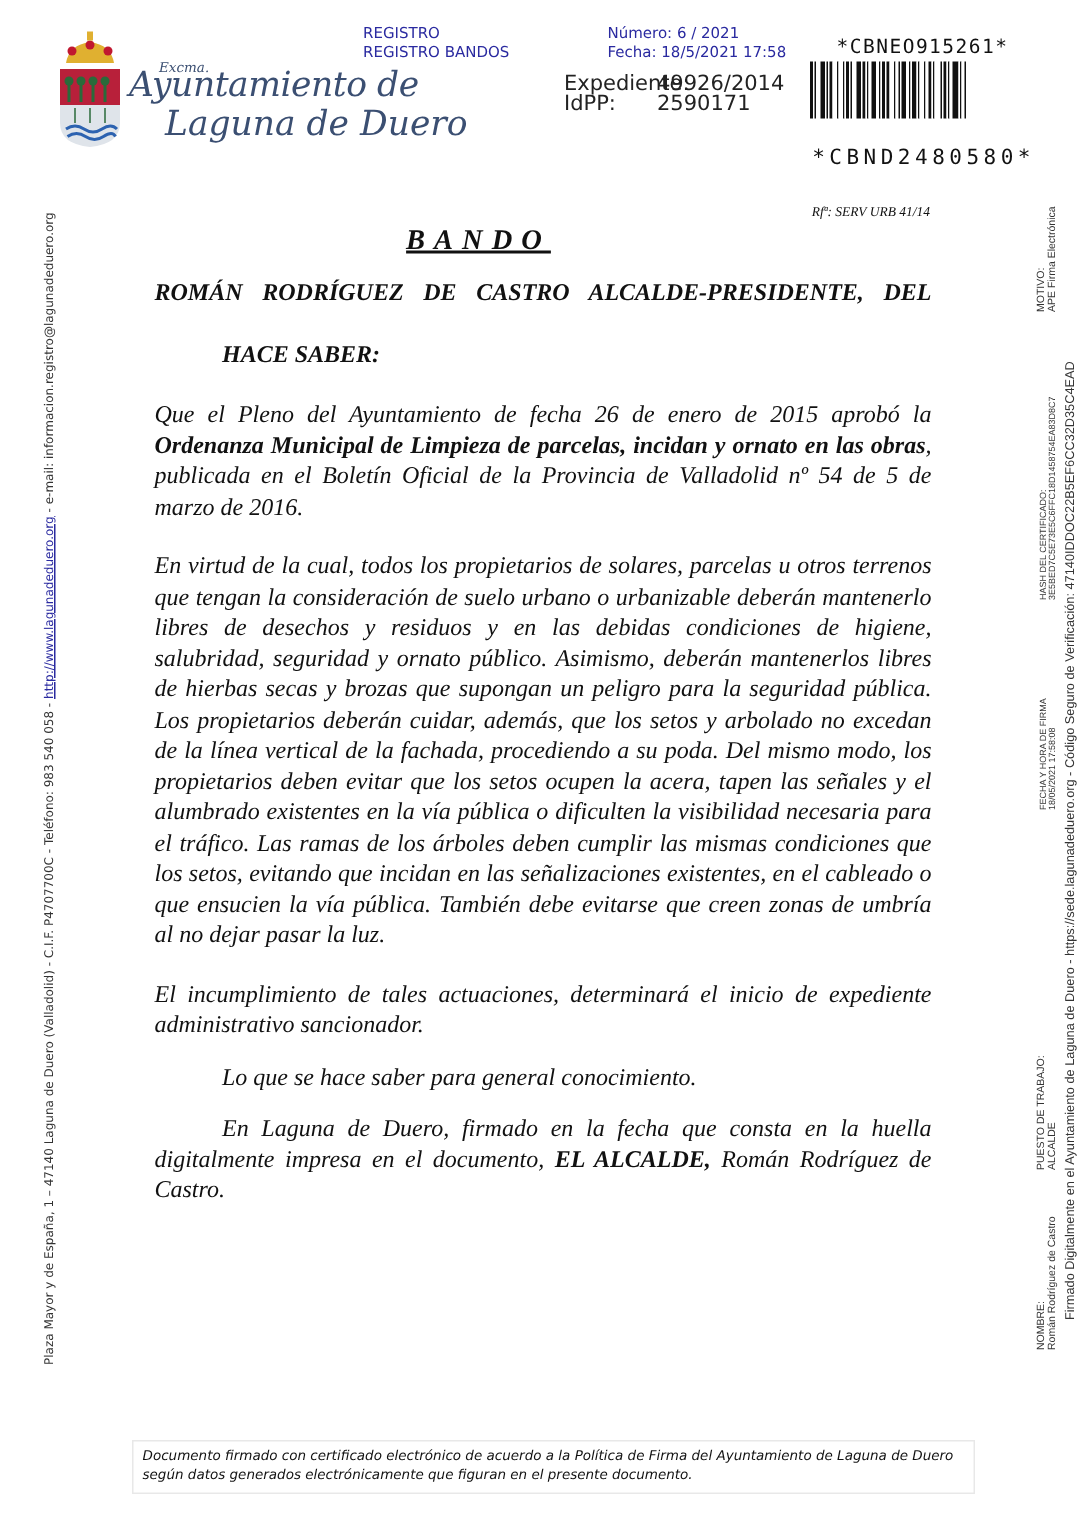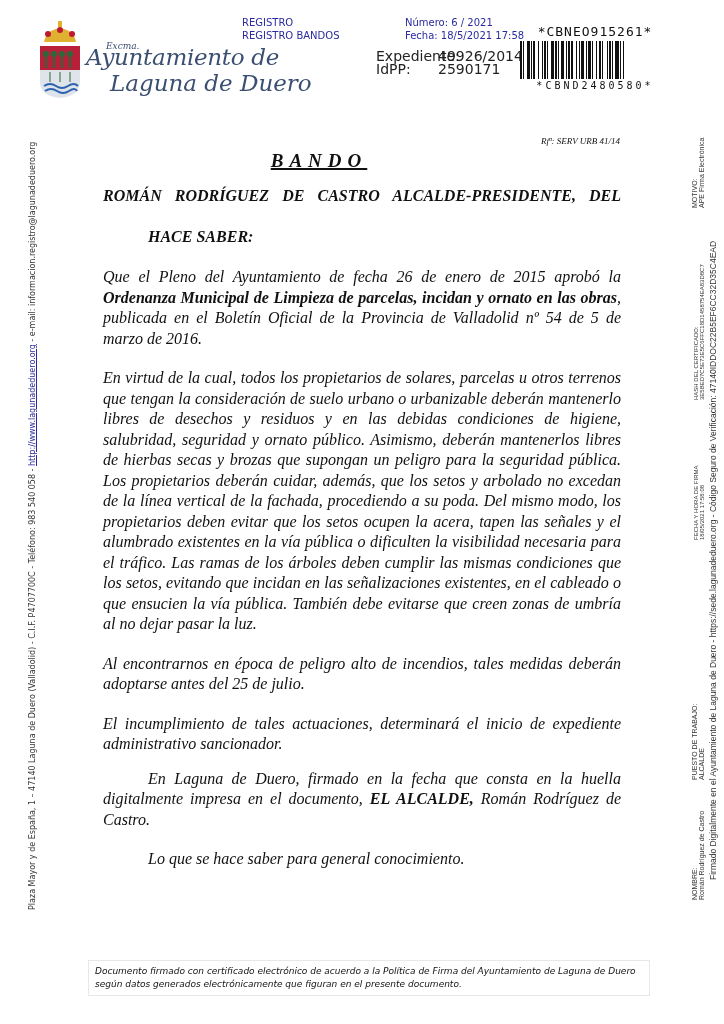--- a/index.html
+++ b/index.html
@@ -12,24 +12,24 @@
   .logo { position: absolute; left: 36px; top: 20px; width: 48px; height: 80px; }
   .brand { position: absolute; left: 86px; top: 44px; color: #3b4f72; font-family: "DejaVu Serif", serif; font-style: italic; }
   .brand .excma { position: absolute; left: 20px; top: -3px; font-size: 9px; white-space: nowrap; }
   .brand .l1 { position: absolute; left: 0; top: 0; font-size: 23px; white-space: nowrap; letter-spacing: -0.3px; }
   .brand .l2 { position: absolute; left: 24px; top: 26px; font-size: 23px; white-space: nowrap; }
   .reg { position: absolute; left: 242px; top: 16px; color: #2a2aa0; font-family: "DejaVu Sans", sans-serif; font-size: 10px; line-height: 13px; }
   .num { position: absolute; left: 405px; top: 16px; color: #2a2aa0; font-family: "DejaVu Sans", sans-serif; font-size: 10px; line-height: 13px; white-space: nowrap; }
   .exp { position: absolute; left: 376px; top: 50px; color: #222; font-family: "DejaVu Sans", sans-serif; font-size: 14px; line-height: 13px; }
   .exp .row { display: flex; }
   .exp .k { width: 62px; }
-  .bc { position: absolute; left: 520px; top: 24px; width: 150px; }
+  .bc { position: absolute; left: 540px; top: 24px; width: 150px; }
   .bc .top { font-family: "DejaVu Sans Mono", monospace; font-size: 13px; text-align: center; letter-spacing: 1px; color: #111; }
   .bc .bars { height: 38px; margin-top: 2px; display: flex; gap: 0; }
-  .bc .bottom { font-family: "DejaVu Sans Mono", monospace; font-size: 10px; text-align: center; letter-spacing: 3px; margin-top: 1px; }
+  .bc .bottom { font-family: "DejaVu Sans Mono", monospace; font-size: 14px; text-align: right; letter-spacing: 3px; margin-top: 18px; }
   
   .ref { position: absolute; right: 104px; top: 136px; font-size: 9px; font-style: italic; }
   .title { position: absolute; left: 0; width: 638px; top: 150px; text-align: center; font-size: 19px; font-weight: bold; font-style: italic; letter-spacing: 6px; text-decoration: underline; text-decoration-thickness: 2px; }
   .content { position: absolute; left: 103px; width: 518px; top: 186px; font-size: 16px; line-height: 20.5px; font-style: italic; text-align: justify; }
   .content p { margin: 0 0 19px 0; }
   .heading { font-weight: bold; text-align: justify; text-align-last: justify; }
   .heading2 { font-weight: bold; }
   .hace { font-weight: bold; margin-left: 45px !important; margin-top: 20px !important; margin-bottom: 20px !important; }
   .indent { text-indent: 45px; }
   b { font-weight: bold; }
@@ -168,24 +168,23 @@
 </div>
 
 <div class="ref">Rfª: SERV URB 41/14</div>
 <div class="title">BANDO</div>
 
 <div class="content">
   <p class="heading" style="margin-bottom:0">ROMÁN RODRÍGUEZ DE CASTRO ALCALDE-PRESIDENTE, DEL</p>
   <p class="hace">HACE SABER:</p>
   <p><span>Que el Pleno del Ayuntamiento de fecha 26 de enero de 2015 aprobó la </span><b>Ordenanza Municipal de Limpieza de parcelas, incidan y ornato en las obras</b><span>, publicada en el Boletín Oficial de la Provincia de Valladolid nº 54 de 5 de marzo de 2016.</span></p>
   <p>En virtud de la cual, todos los propietarios de solares, parcelas u otros terrenos que tengan la consideración de suelo urbano o urbanizable deberán mantenerlo libres de desechos y residuos y en las debidas condiciones de higiene, salubridad, seguridad y ornato público. Asimismo, deberán mantenerlos libres de hierbas secas y brozas que supongan un peligro para la seguridad pública. Los propietarios deberán cuidar, además, que los setos y arbolado no excedan de la línea vertical de la fachada, procediendo a su poda. Del mismo modo, los propietarios deben evitar que los setos ocupen la acera, tapen las señales y el alumbrado existentes en la vía pública o dificulten la visibilidad necesaria para el tráfico. Las ramas de los árboles deben cumplir las mismas condiciones que los setos, evitando que incidan en las señalizaciones existentes, en el cableado o que ensucien la vía pública. También debe evitarse que creen zonas de umbría al no dejar pasar la luz.</p>
-  <p>Al encontrarnos en época de peligro alto de incendios, tales medidas deberán adoptarse antes del 25 de julio.</p>
   <p style="margin-bottom:14px">El incumplimiento de tales actuaciones, determinará el inicio de expediente administrativo sancionador.</p>
+  <p class="indent" style="margin-bottom:14px">Lo que se hace saber para general conocimiento.</p>
   <p class="indent"><span>En Laguna de Duero, firmado en la fecha que consta en la huella digitalmente impresa en el documento, </span><b>EL ALCALDE,</b><span> Román Rodríguez de Castro.</span></p>
-  <p class="indent" style="margin-bottom:14px">Lo que se hace saber para general conocimiento.</p>
 </div>
 
 <div class="left-margin">
   <span>Plaza Mayor y de España, 1 – 47140  Laguna de Duero (Valladolid) - C.I.F.  P4707700C - Teléfono: 983 540 058 - </span><a>http://www.lagunadeduero.org</a><span> - e-mail: informacion.registro@lagunadeduero.org</span>
 </div>
 
 <div class="right-col small" style="left:691px; top:900px;">
   <div>NOMBRE:</div>
   <div>Román Rodríguez de Castro</div>
 </div>

